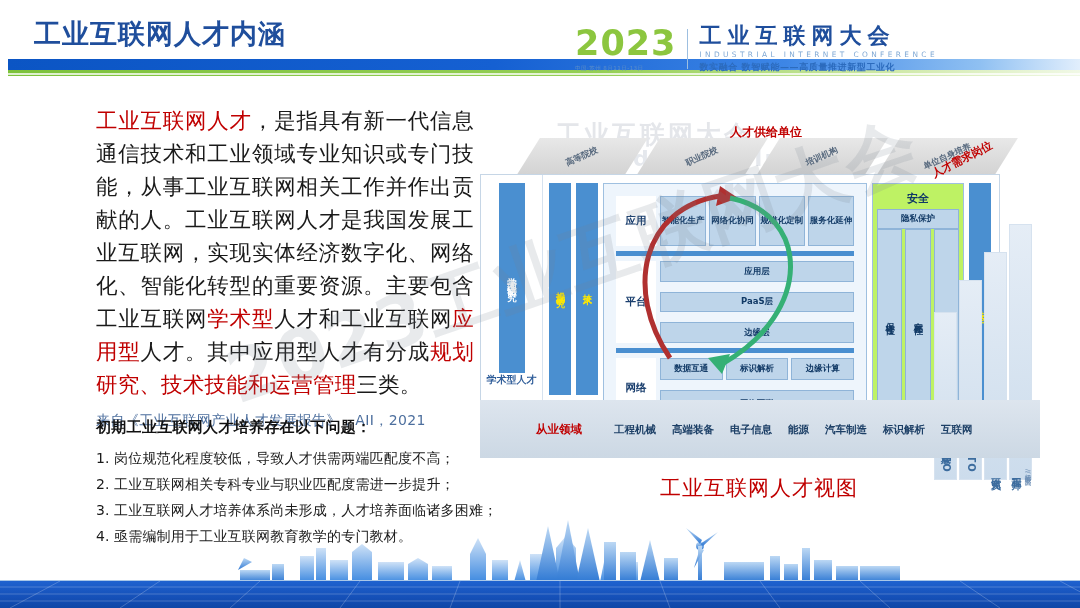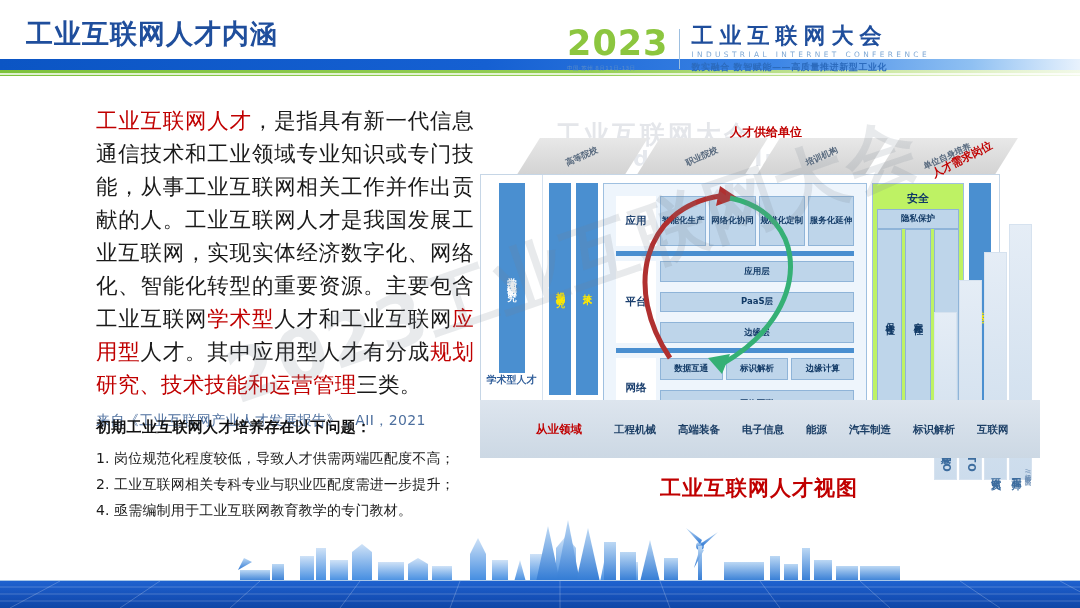--- a/index.html
+++ b/index.html
@@ -7,21 +7,21 @@
     width: 1080px; height: 608px;
     font-family: "DejaVu Sans", "Liberation Sans", sans-serif;
     background: #ffffff; overflow: hidden;
   }
   #slide {
     position: relative; width: 1080px; height: 608px;
     background: #ffffff; overflow: hidden;
   }
 
   
-  #header { position: absolute; top: 0; left: 0; width: 944px; height: 90px; }
+  #header { position: absolute; top: 0; left: 8px; width: 944px; height: 90px; }
   #page-title {
     position: absolute; left: 26px; top: 16px;
     font-size: 27px; font-weight: 700; color: #1f4e9c;
     letter-spacing: 1px; white-space: nowrap;
   }
   #title-rule-blue {
     position: absolute; left: 0; top: 59px; width: 1080px; height: 11px;
     background: linear-gradient(90deg,#0b55c4 0%,#1560d2 45%,#3d86e6 72%,#8fc0f2 90%,#e8f2fd 100%);
   }
   #title-rule-green {
@@ -219,27 +219,27 @@
     position: absolute; left: 0; top: 288px; width: 560px; height: 58px;
     background: linear-gradient(180deg,#dde5ee 0%,#ccd8e4 100%);
     display: flex; align-items: center; padding-left: 52px;
   }
   #ind-label {
     position: absolute; left: 56px; top: 50%; transform: translateY(-50%);
     font-size: 11.5px; font-weight: 700; color: #c00000; white-space: nowrap; text-align: right;
   }
   #ind-rows { margin-left: 82px; }
   .ind-row {
-    display: flex; gap: 22px; font-size: 10.5px; font-weight: 700;
+    display: flex; gap: 16px; font-size: 10.5px; font-weight: 700;
     color: #1c3f66; line-height: 23px; white-space: nowrap;
   }
 
   #caption {
     position: absolute; left: 660px; top: 474px;
-    font-size: 21px; font-weight: 700; color: #c00000; letter-spacing: 1px;
+    font-size: 21px; font-weight: 400; color: #c00000; letter-spacing: 1px;
   }
 
   
   #watermark {
     position: absolute; left: 210px; top: 215px;
     font-size: 72px; font-weight: 700; color: rgba(120,130,145,.17);
     transform: rotate(-19deg); white-space: nowrap; pointer-events: none;
     letter-spacing: 2px;
   }
   #watermark2 {
@@ -297,20 +297,23 @@
     <div id="citation">来自《工业互联网产业人才发展报告》，AII，2021</div>
   </div>
 
   <div id="issues">
     <div id="issues-title">初期工业互联网人才培养存在以下问题：</div>
     <div class="issue-item">
       <span class="issue-num">1.</span><span>岗位规范化程度较低，导致人才供需两端匹配度不高；</span>
     </div>
     <div class="issue-item">
       <span class="issue-num">2.</span><span>工业互联网相关专科专业与职业匹配度需进一步提升；</span>
+    </div>
+    <div class="issue-item">
+      <span class="issue-num">3.</span><span>工业互联网人才培养体系尚未形成，人才培养面临诸多困难；</span>
     </div>
     <div class="issue-item">
       <span class="issue-num">4.</span><span>亟需编制用于工业互联网教育教学的专门教材。</span>
     </div>
   </div>
 
   <div id="diagram">
 
     <div id="diag-supply-label">人才供给单位</div>
 

